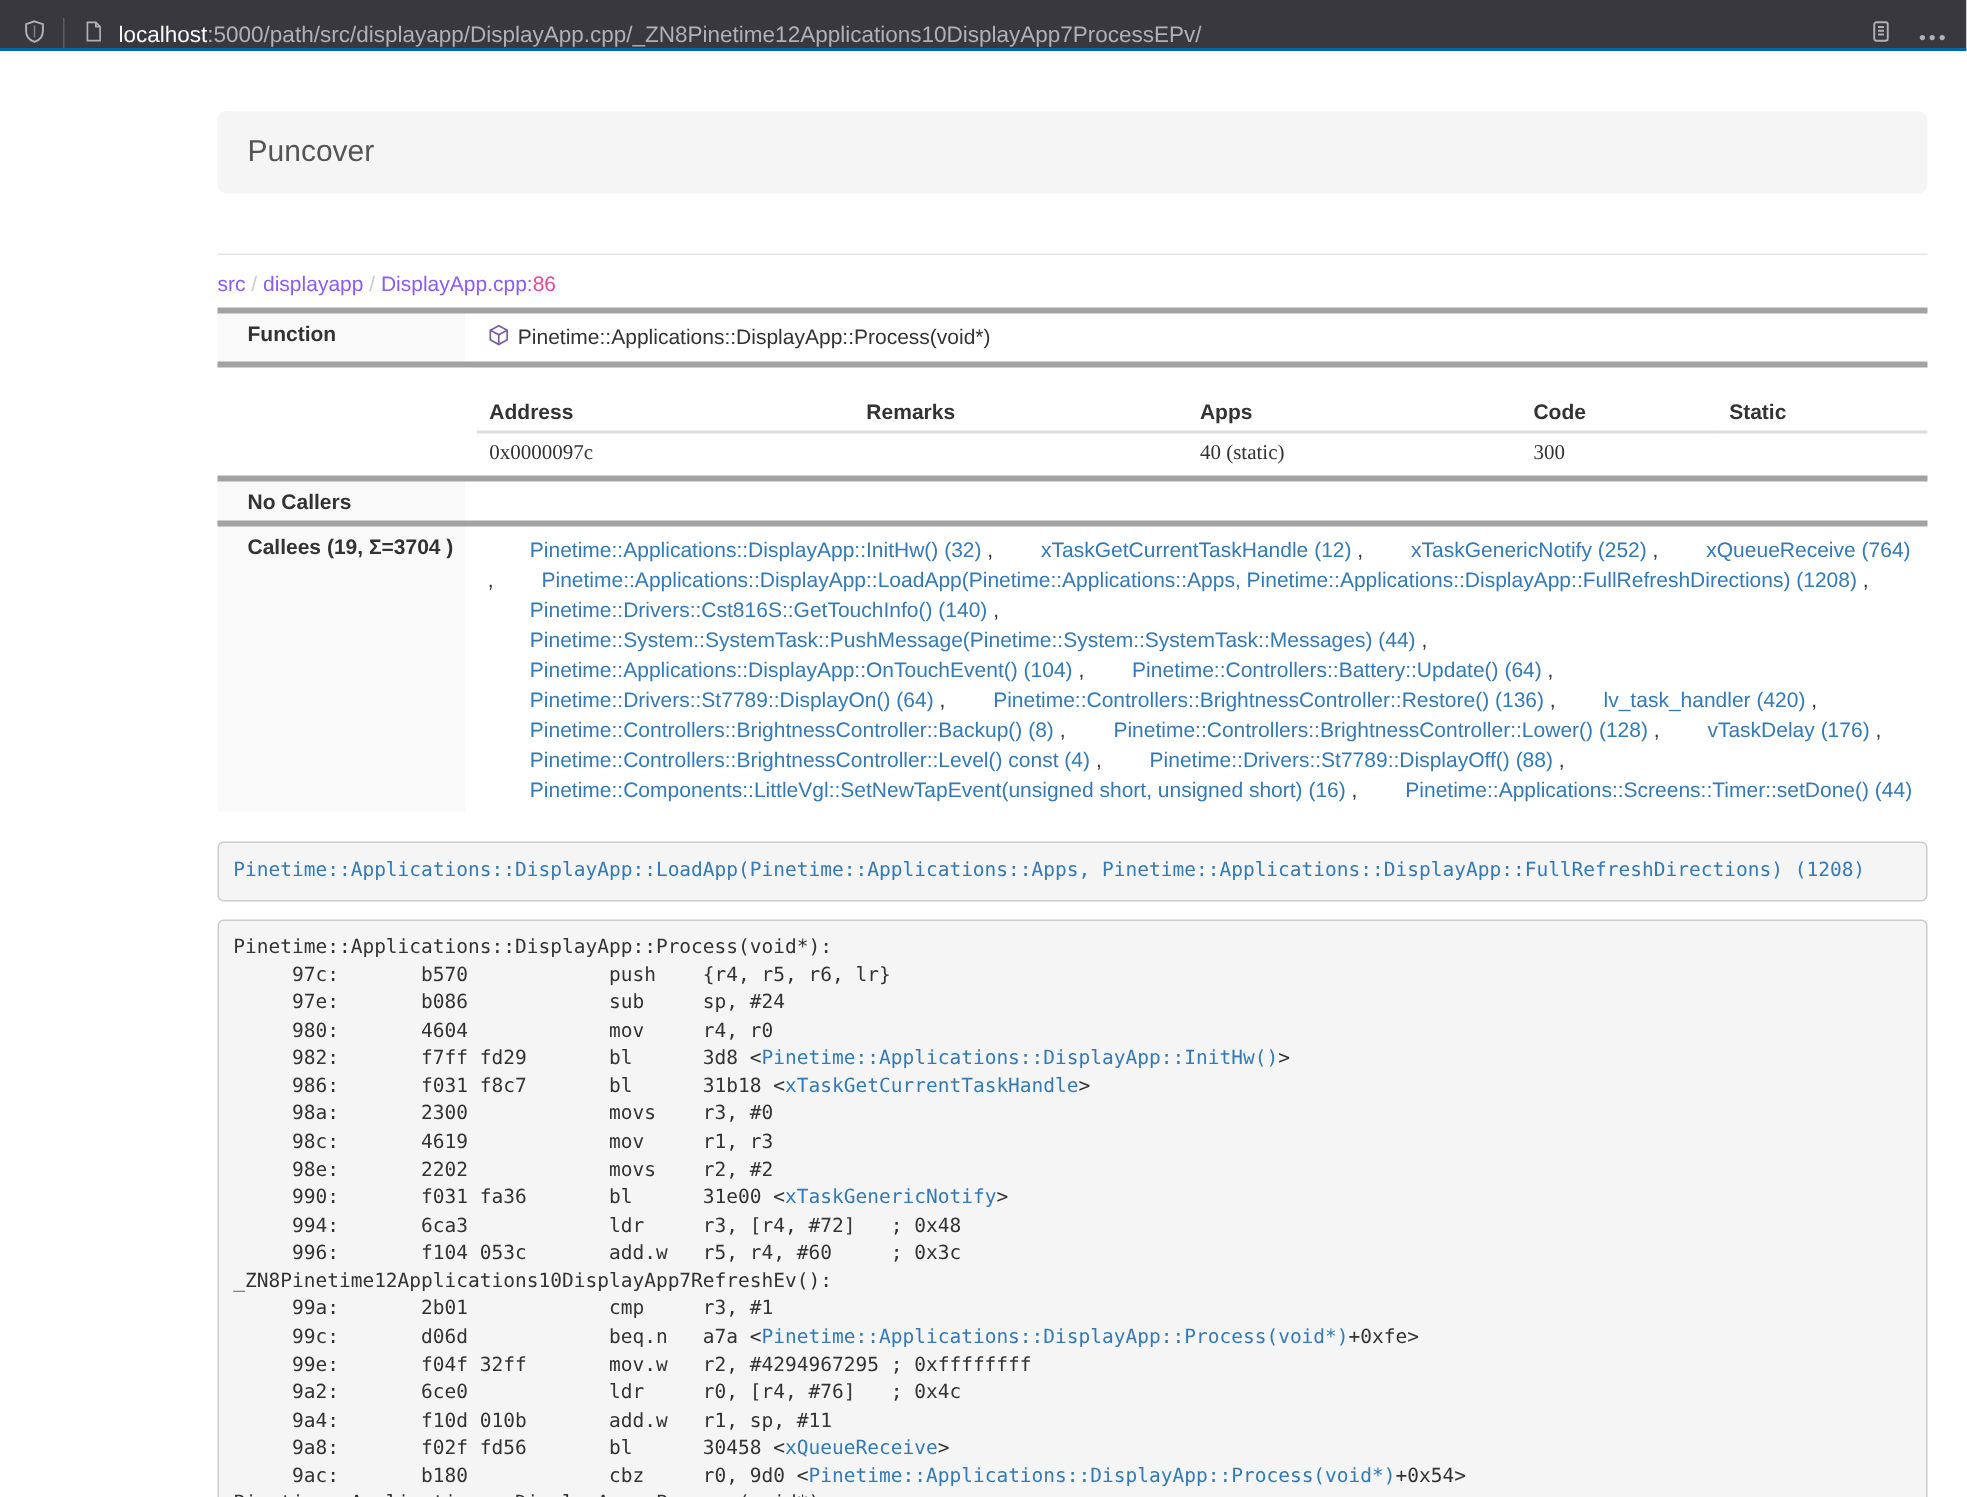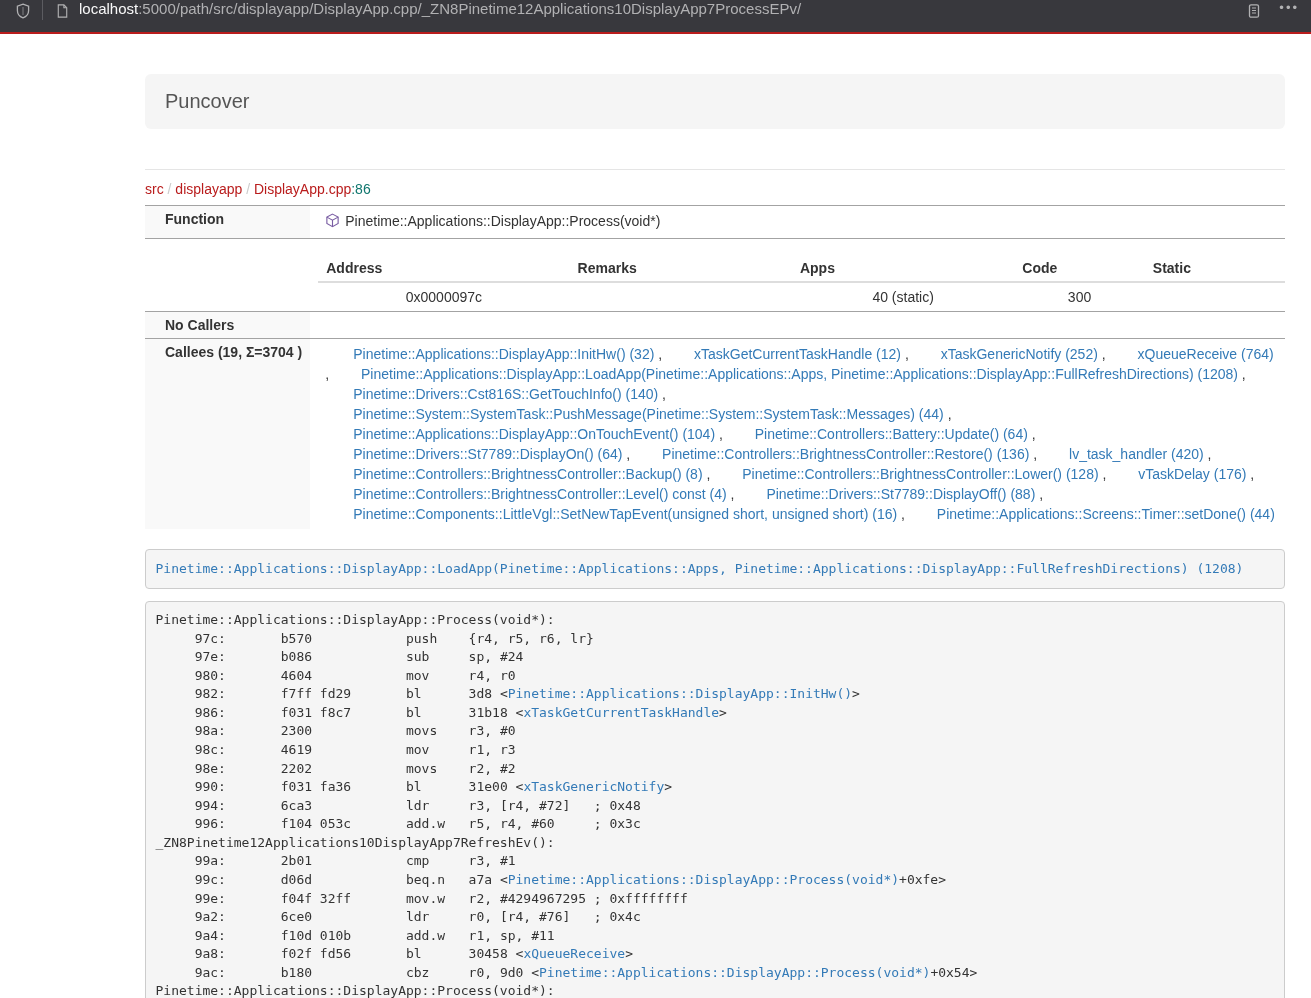--- a/index.html
+++ b/index.html
@@ -6,53 +6,53 @@
   * { box-sizing: border-box; }
   html, body { margin:0; padding:0; }
   body {
     width:1311px; height:998px; overflow:hidden;
     background:#fff; color:#333;
     font-family:"Liberation Sans", sans-serif; font-size:14px;
   }
 
   
   .browser-bar {
-    height:34px; background:#38383d; border-bottom:2px solid #b91c1c;
-    display:flex; align-items:flex-start; padding:0 12px;
+    height:34px; background:#38383d; border-bottom:2px solid #0369a1;
+    display:flex; align-items:flex-end; padding:0 12px;
   }
   .bar-icon { display:inline-flex; align-items:center; justify-content:center; width:22px; height:22px; flex:0 0 auto; }
   .bar-divider { width:1px; height:20px; background:#5c5c61; margin:0 8px; flex:0 0 auto; }
   .url-text { color:#b1b1b3; font-size:15px; white-space:nowrap; overflow:hidden; margin-left:6px; flex:1 1 auto; }
   .url-host { color:#f9f9fa; }
   .menu-dots { color:#b1b1b3; font-size:13px; letter-spacing:2px; margin-left:14px; flex:0 0 auto; }
 
   
   .container { width:1140px; margin-left:145px; }
   .jumbotron { margin-top:40px; background:#f5f5f5; border-radius:6px; padding:14px 20px; }
   .jumbotron h1 { margin:0; font-size:20px; font-weight:400; color:#555; line-height:27px; }
   hr.rule { border:0; border-top:1px solid #e5e5e5; margin:40px 0 11px 0; }
 
   .breadcrumb { margin:0 0 8px 0; font-size:14px; }
-  .breadcrumb a { color:#b91c1c; text-decoration:none; }
+  .breadcrumb a { color:#8b5cf6; text-decoration:none; }
   .breadcrumb .sep { color:#ccc; }
-  .breadcrumb .suffix { color:#0f766e; }
+  .breadcrumb .suffix { color:#ec4899; }
 
   table.symtable { width:100%; border-collapse:collapse; }
-  table.symtable > tbody > tr { border-top:1px solid #a3a3a3; }
+  table.symtable > tbody > tr { border-top:4px solid #a3a3a3; }
   th.rowhead {
     width:151px; background:#f9f9f9; text-align:left; font-weight:bold;
     padding:5px 8px 5px 20px; vertical-align:top; white-space:nowrap; font-size:14px;
   }
   td.maincell { padding:5px 8px 5px 15px; vertical-align:top; line-height:20px; }
   td.innercell { padding:16px 0 0 8px; vertical-align:top; }
   td.emptycell { width:151px; }
 
   table.metrics { width:100%; border-collapse:collapse; }
   table.metrics th { text-align:left; font-weight:bold; padding:5px 8px; border-bottom:2px solid #ddd; }
-  table.metrics td { text-align:center; padding:6px 8px; }
+  table.metrics td { text-align:left; padding:6px 8px;font-family:Liberation Serif, serif; }
 
   .func-icon { display:inline-block; vertical-align:-2px; margin-right:5px; }
 
   a.callee-link, a.symbol-link, a.hl-link { color:#337ab7; text-decoration:none; }
   a.callee-link { white-space:nowrap;margin-left:28px; }
   .callee-sep { color:#333; }
 
   pre.codebox {
     background:#f5f5f5; border:1px solid #ccc; border-radius:4px;
     padding:9.5px; margin:0; color:#333;

